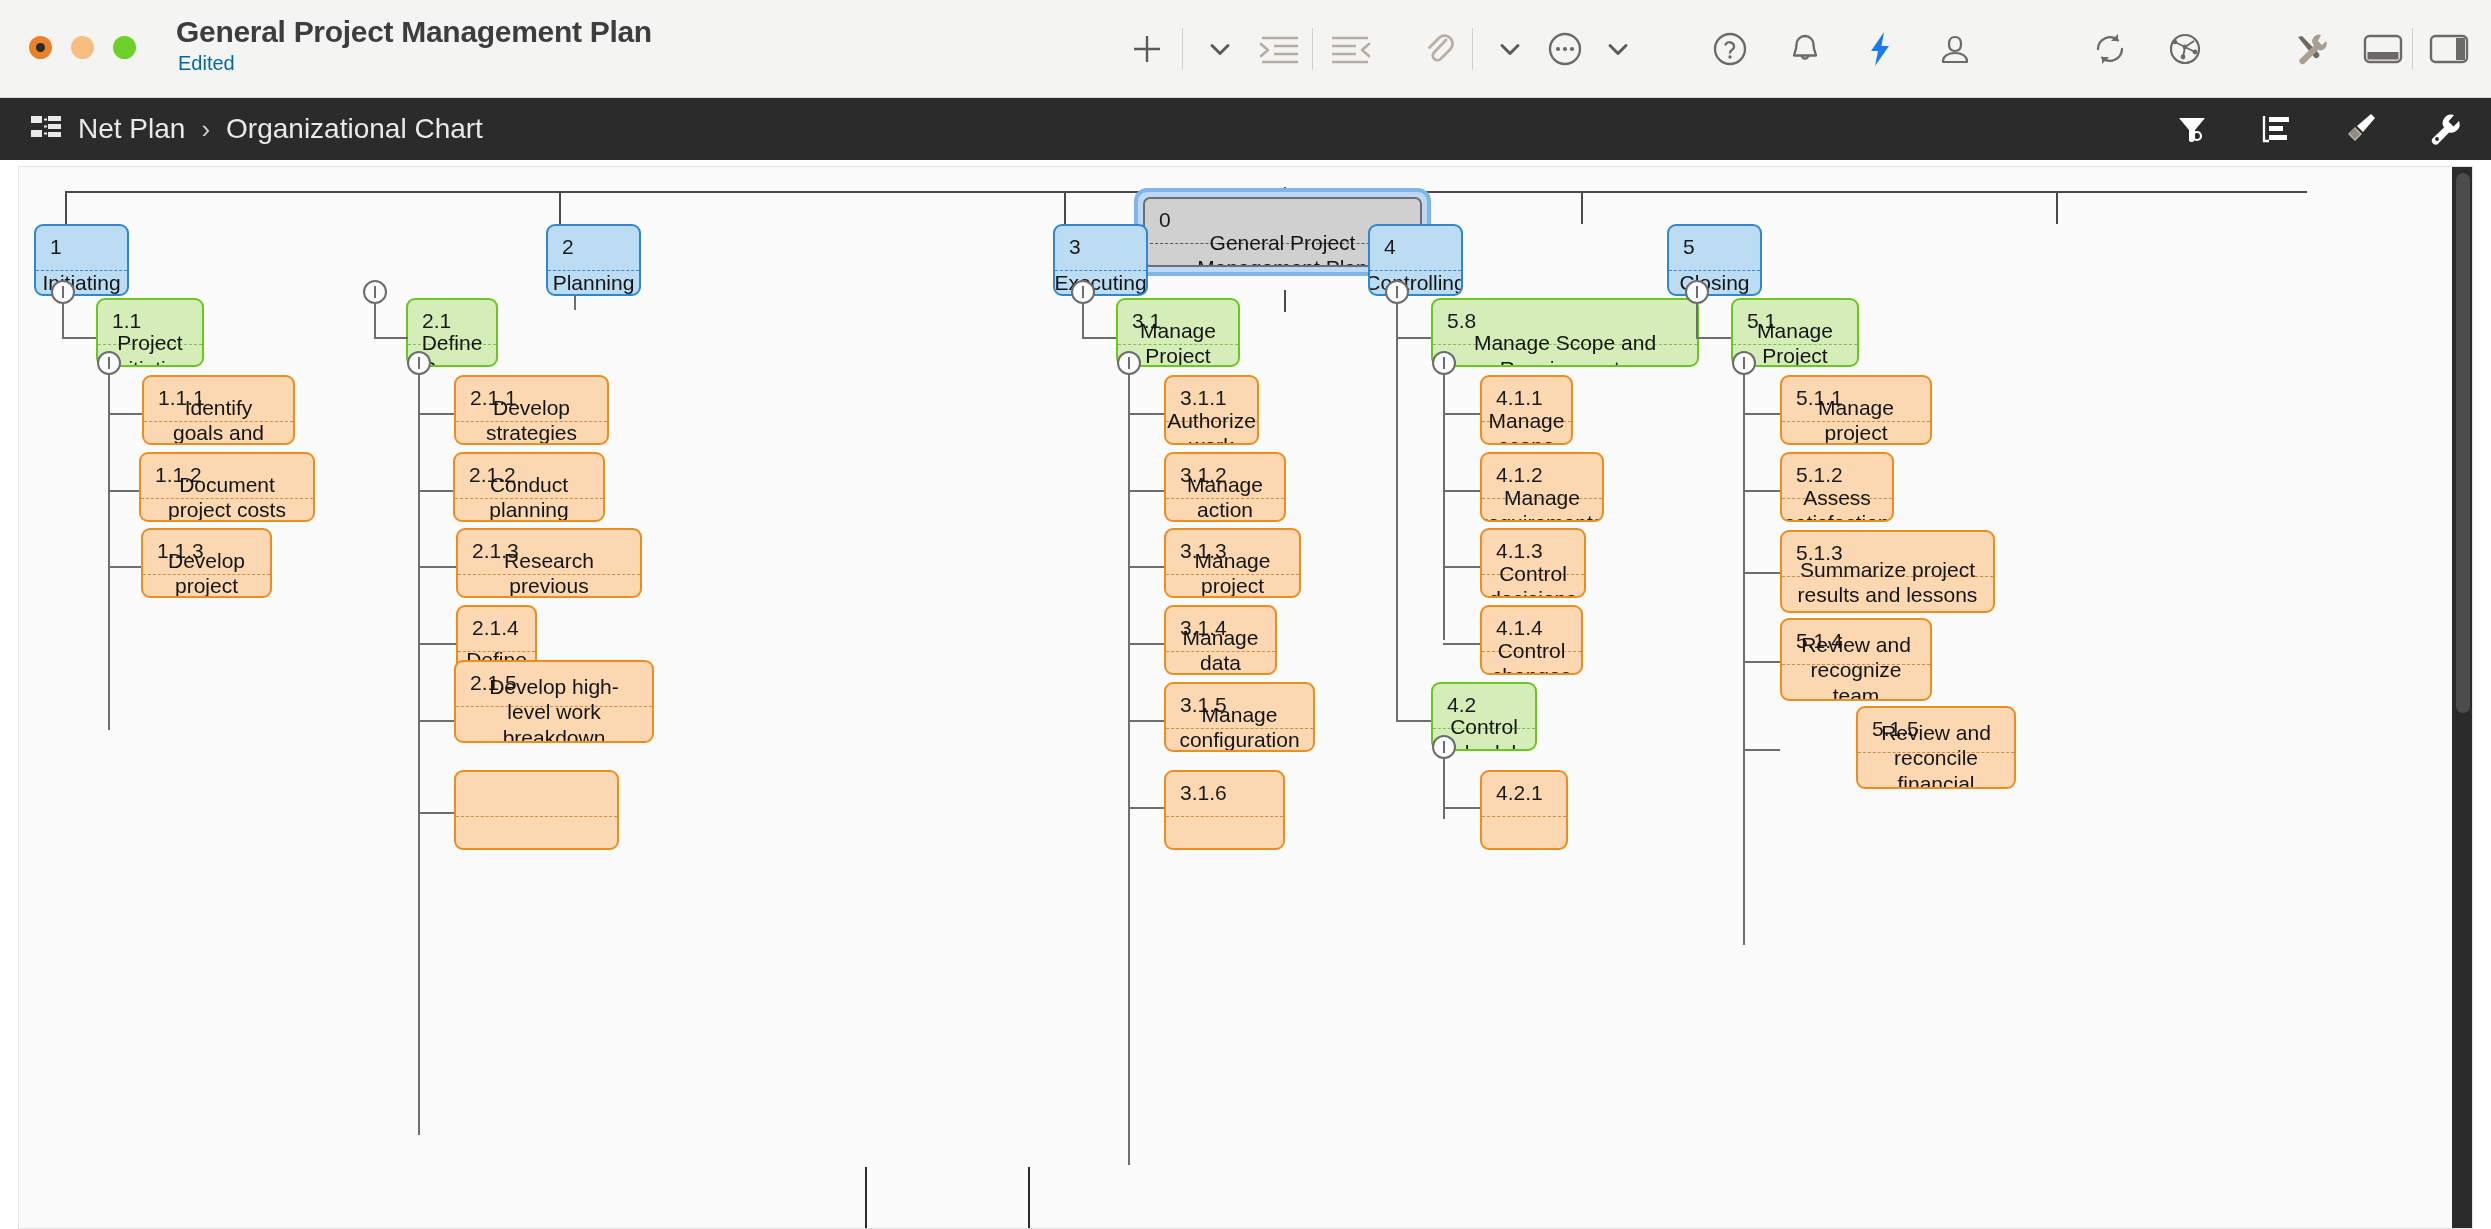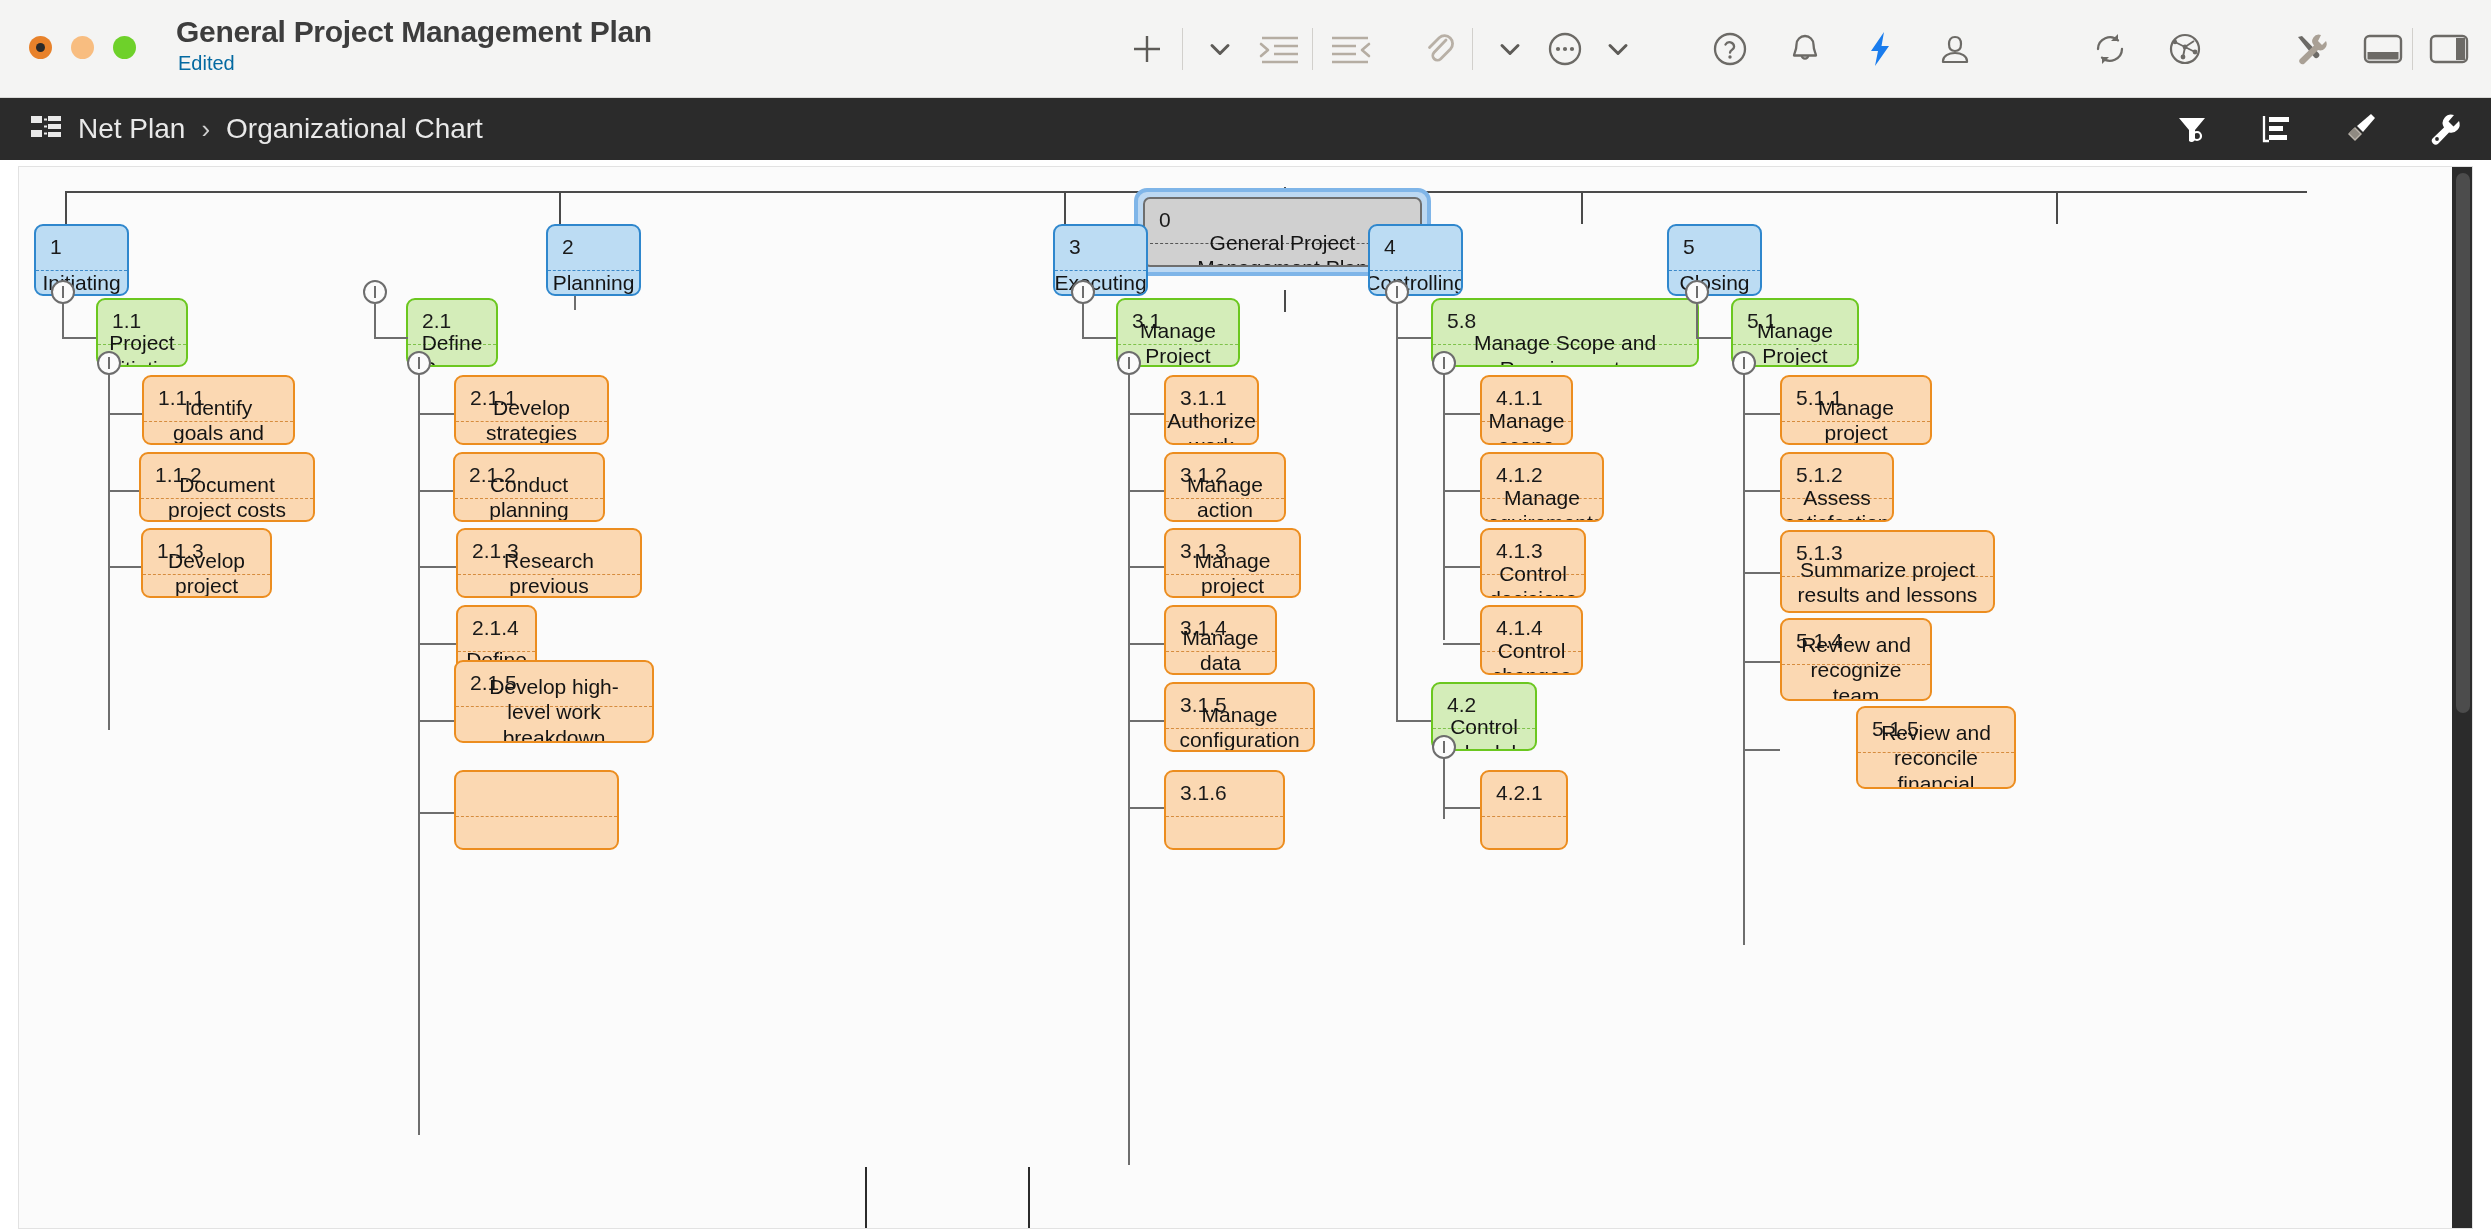--- a/index.html
+++ b/index.html
@@ -370,21 +370,21 @@
   <div class="node blue" style="left:15px; top:57px; width:95px; height:72px;">
     <div class="nid">1</div>
     <div class="ndiv"></div>
     <div class="nlabel">Initiating</div>
   </div>
   <div class="vline thin" style="left:43px; top:129px; height:14px;"></div>
   <div class="collapser" style="left:32px; top:113px;"></div>
   <div class="vline thin" style="left:43px; top:137px; height:33px;"></div>
   <div class="hline thin" style="left:43px; top:170px; width:35px;"></div>
 
-  <div class="node green" style="left:77px; top:131px; width:92px; height:69px;">
+  <div class="node green" style="left:77px; top:131px; width:108px; height:69px;">
     <div class="nid">1.1</div>
     <div class="ndiv"></div>
     <div class="nlabel">Project Initiation</div>
   </div>
   <div class="vline thin" style="left:89px; top:200px; height:15px;"></div>
   <div class="collapser" style="left:78px; top:184px;"></div>
   <div class="vline thin" style="left:89px; top:208px; height:355px;"></div>
   <div class="hline thin" style="left:89px; top:246px; width:35px;"></div>
   <div class="hline thin" style="left:89px; top:323px; width:32px;"></div>
   <div class="hline thin" style="left:89px; top:399px; width:34px;"></div>

